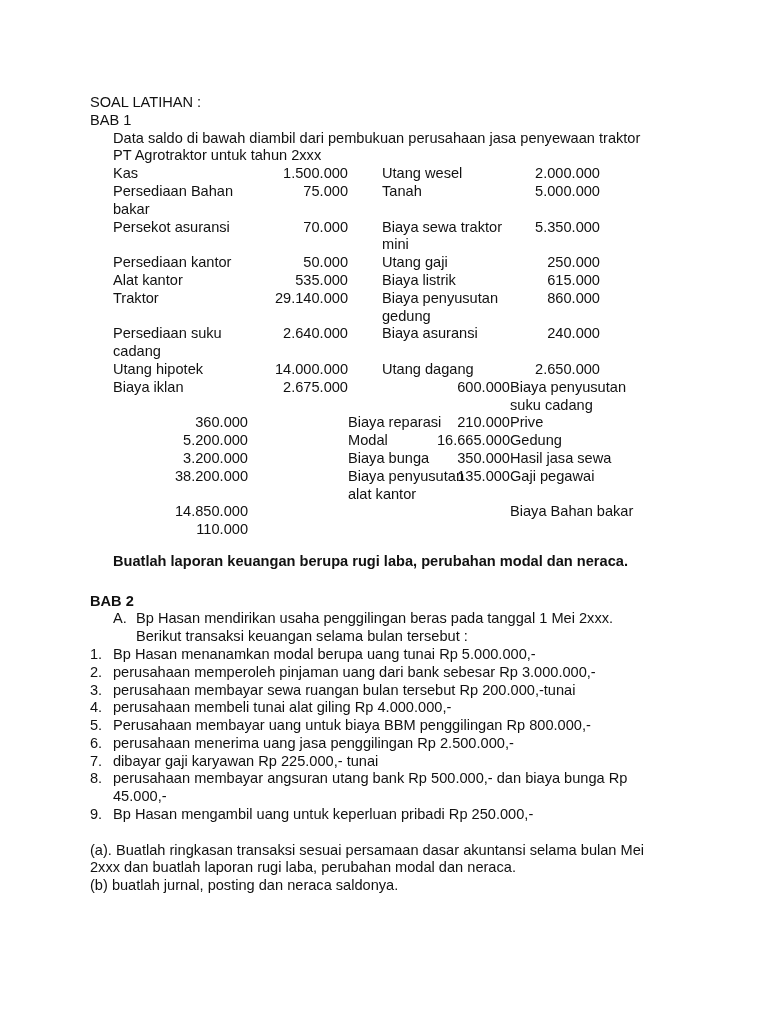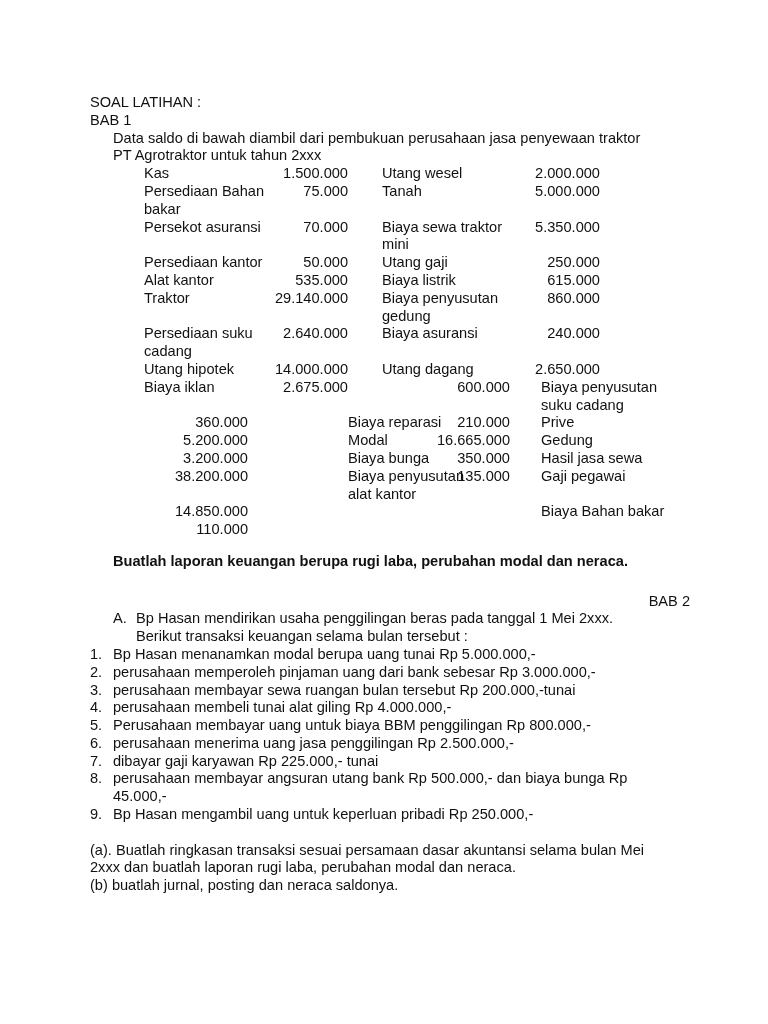--- a/index.html
+++ b/index.html
@@ -18,31 +18,31 @@
       line-height: 17.8px;
     }
     .page {
       position: absolute;
       left: 90px;
       top: 94px;
       width: 600px;
     }
     .line { white-space: nowrap; }
     .indent { padding-left: 23px; }
-    .bold { font-weight: normal; text-align: right; }
+    .bold { font-weight: bold; }
 
     
     .ledger {
       margin-left: 23px;
       display: grid;
       grid-template-columns: 135px 100px 34px 128px 90px;
       column-gap: 0;
       row-gap: 0;
     }
-    .ledger .lbl { white-space: normal; width: 135px; margin-left: 31px; }
+    .ledger .lbl { white-space: normal; width: 135px; }
     .ledger .amt { text-align: right; white-space: nowrap; }
     .ledger .lbl2 { white-space: normal; width: 128px; }
     .ledger .gap { }
 
     .spacer-sm { height: 17.8px; }
     .spacer-xs { height: 8px; }
     .item {
       display: flex;
       padding-left: 0;
     }

